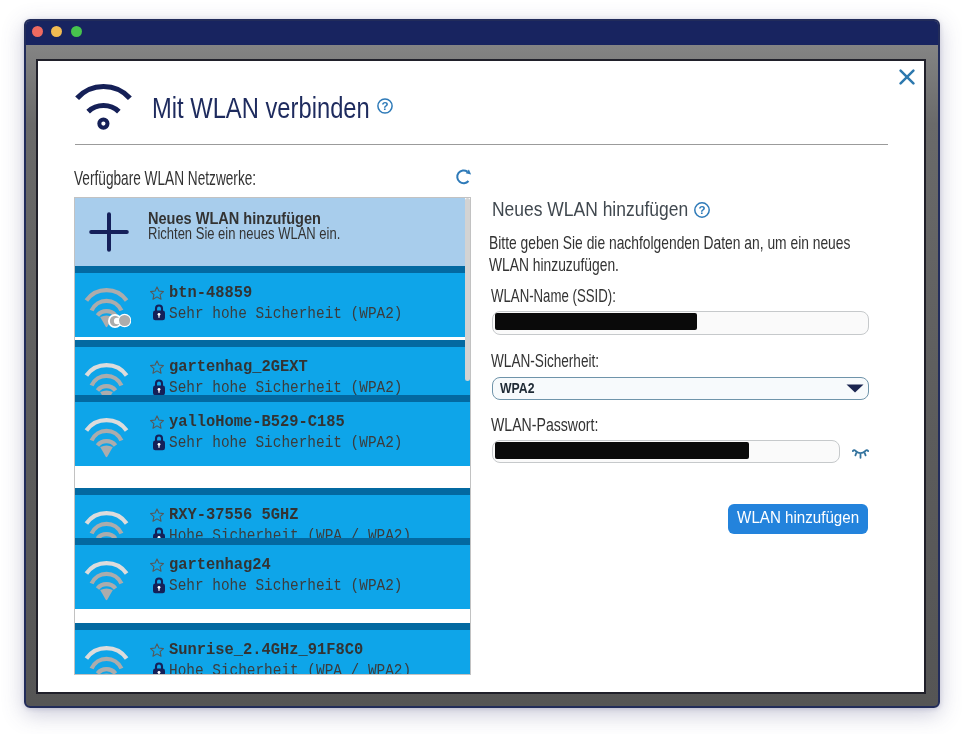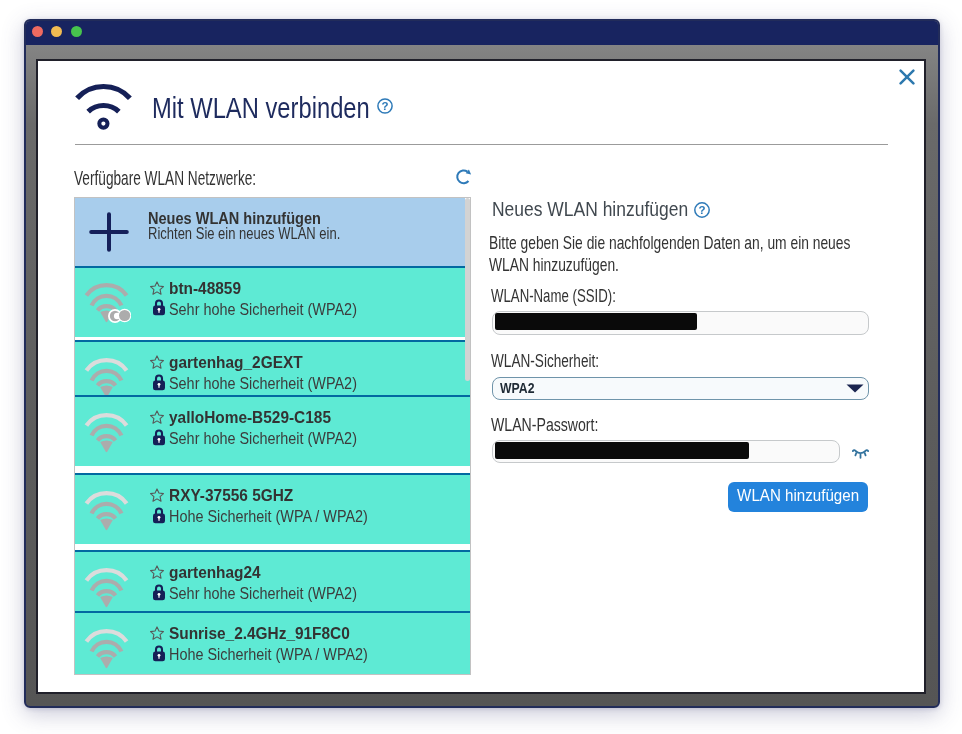--- a/index.html
+++ b/index.html
@@ -17,27 +17,27 @@
 .dot.y { left:25px;   background:#f2bc52; }
 .dot.g { left:45.4px; background:#47c44d; }
 .dialog { position:absolute; left:35.5px; top:58.5px; width:890px; height:635px;
   background:#fff; border:2px solid #20202a; }
 
 .tx { position:absolute; white-space:nowrap; transform-origin:0 0; color:#333; }
 
 .list { position:absolute; left:74px; top:197px; width:396.5px; height:478px;
   border:1px solid #c2c2c2; background:#fff; overflow:hidden; }
 .blueitem { position:absolute; left:0; top:0; width:389.5px; height:67.5px; background:#a8cdec; }
-.item { position:absolute; left:0; width:395px; height:71px; border-top:2px solid #0369a1; background:#5eead4; }
+.item { position:absolute; left:0; width:395px; height:71px; border-top:7px solid #0369a1; background:#0ea5e9;font-family:Liberation Mono, monospace; }
 .thumb { position:absolute; left:389.5px; top:0px; width:5.5px; height:183px; background:#d3d3d3; border-radius:3px; }
 .inp { position:absolute; background:#fafafa; border:1px solid #c6c9cb; border-radius:8px; }
 .bar { position:absolute; background:#0a0a0a; border-radius:2px; }
 .sel { position:absolute; left:492px; top:377px; width:376.5px; height:23px;
   background:#f7fafc; border:1px solid #6f94aa; border-radius:8px; }
-.btn { position:absolute; left:728px; top:482px; width:140px; height:30px;
+.btn { position:absolute; left:728px; top:504px; width:140px; height:30px;
   background:#2383dc; border-radius:6px; color:#fff; display:flex;
   align-items:center; justify-content:center; }
 .hr { position:absolute; left:74.5px; top:144px; width:813.5px; height:1px; background:#9b9b9b; }
 </style>
 </head>
 <body>
 <div class="win">
   <div class="titlebar">
     <div class="dot r"></div>
       <div class="dot y"></div>
@@ -131,59 +131,59 @@
         </svg>
         <div class="tx name" style="left: 93.6px; top: 10px; font-size: 16.1px; font-weight: 700; line-height: 20px; transform: scaleX(0.958);">yalloHome-B529-C185</div>
         <svg class="abs" style="left:77.3px; top:31.7px;" width="14" height="17" viewBox="0 0 14 17">
           <path d="M4.0 7 V4.5 A3.0 3.0 0 0 1 10.0 4.5 V7" fill="none" stroke="#152057" stroke-width="2.1"></path>
           <rect x="1.0" y="6.4" width="12.0" height="9.9" rx="2.4" fill="#152057"></rect>
           <circle cx="7" cy="10.3" r="1.4" fill="#fff"></circle>
           <rect x="6.4" y="10.9" width="1.2" height="2.9" fill="#fff"></rect>
         </svg>
         <div class="tx sec" style="left: 93.8px; top: 31.4px; font-size: 16.3px; line-height: 20px; color: rgb(60, 60, 60); transform: scaleX(0.885);">Sehr hohe Sicherheit (WPA2)</div>
       </div>
-      <div class="item" style="top:275px;">
+      <div class="item" style="top:290px;">
         <svg class="abs wicon" style="left:9px; top:13.7px;" width="47" height="46" viewBox="0 0 47 46">
           <path d="M2.4 14.5 A24.7 24.7 0 0 1 42.6 14.5" fill="none" stroke="#dcdcdc" stroke-width="4.3"></path>
           <path d="M7.6 24.5 A16.3 16.3 0 0 1 37.4 24.5" fill="none" stroke="#acacac" stroke-width="4.3"></path>
           <path d="M13.5 29.5 A11.6 11.6 0 0 1 31.5 29.5" fill="none" stroke="#acacac" stroke-width="4.3"></path>
           <path d="M16.2 30.9 Q22.5 27.9 28.8 30.9 L23.4 40.6 Q22.5 41.8 21.6 40.6 Z" fill="#acacac"></path>
         </svg>
         <svg class="abs" style="left:74.8px; top:13.2px;" width="14" height="14" viewBox="0 0 16 16">
           <path d="M8 1.0 L10.2 5.8 15.4 6.4 11.5 9.9 12.6 15.1 8 12.4 3.4 15.1 4.5 9.9 0.6 6.4 5.8 5.8 Z" fill="none" stroke="#575757" stroke-width="1.25" stroke-linejoin="round"></path>
         </svg>
         <div class="tx name" style="left: 93.6px; top: 10px; font-size: 16.1px; font-weight: 700; line-height: 20px; transform: scaleX(0.958);">RXY-37556 5GHZ</div>
         <svg class="abs" style="left:77.3px; top:31.7px;" width="14" height="17" viewBox="0 0 14 17">
           <path d="M4.0 7 V4.5 A3.0 3.0 0 0 1 10.0 4.5 V7" fill="none" stroke="#152057" stroke-width="2.1"></path>
           <rect x="1.0" y="6.4" width="12.0" height="9.9" rx="2.4" fill="#152057"></rect>
           <circle cx="7" cy="10.3" r="1.4" fill="#fff"></circle>
           <rect x="6.4" y="10.9" width="1.2" height="2.9" fill="#fff"></rect>
         </svg>
         <div class="tx sec" style="left: 93.8px; top: 31.4px; font-size: 16.3px; line-height: 20px; color: rgb(60, 60, 60); transform: scaleX(0.885);">Hohe Sicherheit (WPA / WPA2)</div>
       </div>
-      <div class="item" style="top:352px;">
+      <div class="item" style="top:340px;">
         <svg class="abs wicon" style="left:9px; top:13.7px;" width="47" height="46" viewBox="0 0 47 46">
           <path d="M2.4 14.5 A24.7 24.7 0 0 1 42.6 14.5" fill="none" stroke="#dcdcdc" stroke-width="4.3"></path>
           <path d="M7.6 24.5 A16.3 16.3 0 0 1 37.4 24.5" fill="none" stroke="#acacac" stroke-width="4.3"></path>
           <path d="M13.5 29.5 A11.6 11.6 0 0 1 31.5 29.5" fill="none" stroke="#acacac" stroke-width="4.3"></path>
           <path d="M16.2 30.9 Q22.5 27.9 28.8 30.9 L23.4 40.6 Q22.5 41.8 21.6 40.6 Z" fill="#acacac"></path>
         </svg>
         <svg class="abs" style="left:74.8px; top:13.2px;" width="14" height="14" viewBox="0 0 16 16">
           <path d="M8 1.0 L10.2 5.8 15.4 6.4 11.5 9.9 12.6 15.1 8 12.4 3.4 15.1 4.5 9.9 0.6 6.4 5.8 5.8 Z" fill="none" stroke="#575757" stroke-width="1.25" stroke-linejoin="round"></path>
         </svg>
         <div class="tx name" style="left: 93.6px; top: 10px; font-size: 16.1px; font-weight: 700; line-height: 20px; transform: scaleX(0.958);">gartenhag24</div>
         <svg class="abs" style="left:77.3px; top:31.7px;" width="14" height="17" viewBox="0 0 14 17">
           <path d="M4.0 7 V4.5 A3.0 3.0 0 0 1 10.0 4.5 V7" fill="none" stroke="#152057" stroke-width="2.1"></path>
           <rect x="1.0" y="6.4" width="12.0" height="9.9" rx="2.4" fill="#152057"></rect>
           <circle cx="7" cy="10.3" r="1.4" fill="#fff"></circle>
           <rect x="6.4" y="10.9" width="1.2" height="2.9" fill="#fff"></rect>
         </svg>
         <div class="tx sec" style="left: 93.8px; top: 31.4px; font-size: 16.3px; line-height: 20px; color: rgb(60, 60, 60); transform: scaleX(0.885);">Sehr hohe Sicherheit (WPA2)</div>
       </div>
-      <div class="item" style="top:413px;">
+      <div class="item" style="top:425px;">
         <svg class="abs wicon" style="left:9px; top:13.7px;" width="47" height="46" viewBox="0 0 47 46">
           <path d="M2.4 14.5 A24.7 24.7 0 0 1 42.6 14.5" fill="none" stroke="#dcdcdc" stroke-width="4.3"></path>
           <path d="M7.6 24.5 A16.3 16.3 0 0 1 37.4 24.5" fill="none" stroke="#acacac" stroke-width="4.3"></path>
           <path d="M13.5 29.5 A11.6 11.6 0 0 1 31.5 29.5" fill="none" stroke="#acacac" stroke-width="4.3"></path>
           <path d="M16.2 30.9 Q22.5 27.9 28.8 30.9 L23.4 40.6 Q22.5 41.8 21.6 40.6 Z" fill="#acacac"></path>
         </svg>
         <svg class="abs" style="left:74.8px; top:13.2px;" width="14" height="14" viewBox="0 0 16 16">
           <path d="M8 1.0 L10.2 5.8 15.4 6.4 11.5 9.9 12.6 15.1 8 12.4 3.4 15.1 4.5 9.9 0.6 6.4 5.8 5.8 Z" fill="none" stroke="#575757" stroke-width="1.25" stroke-linejoin="round"></path>
         </svg>
         <div class="tx name" style="left: 93.6px; top: 10px; font-size: 16.1px; font-weight: 700; line-height: 20px; transform: scaleX(0.958);">Sunrise_2.4GHz_91F8C0</div>

